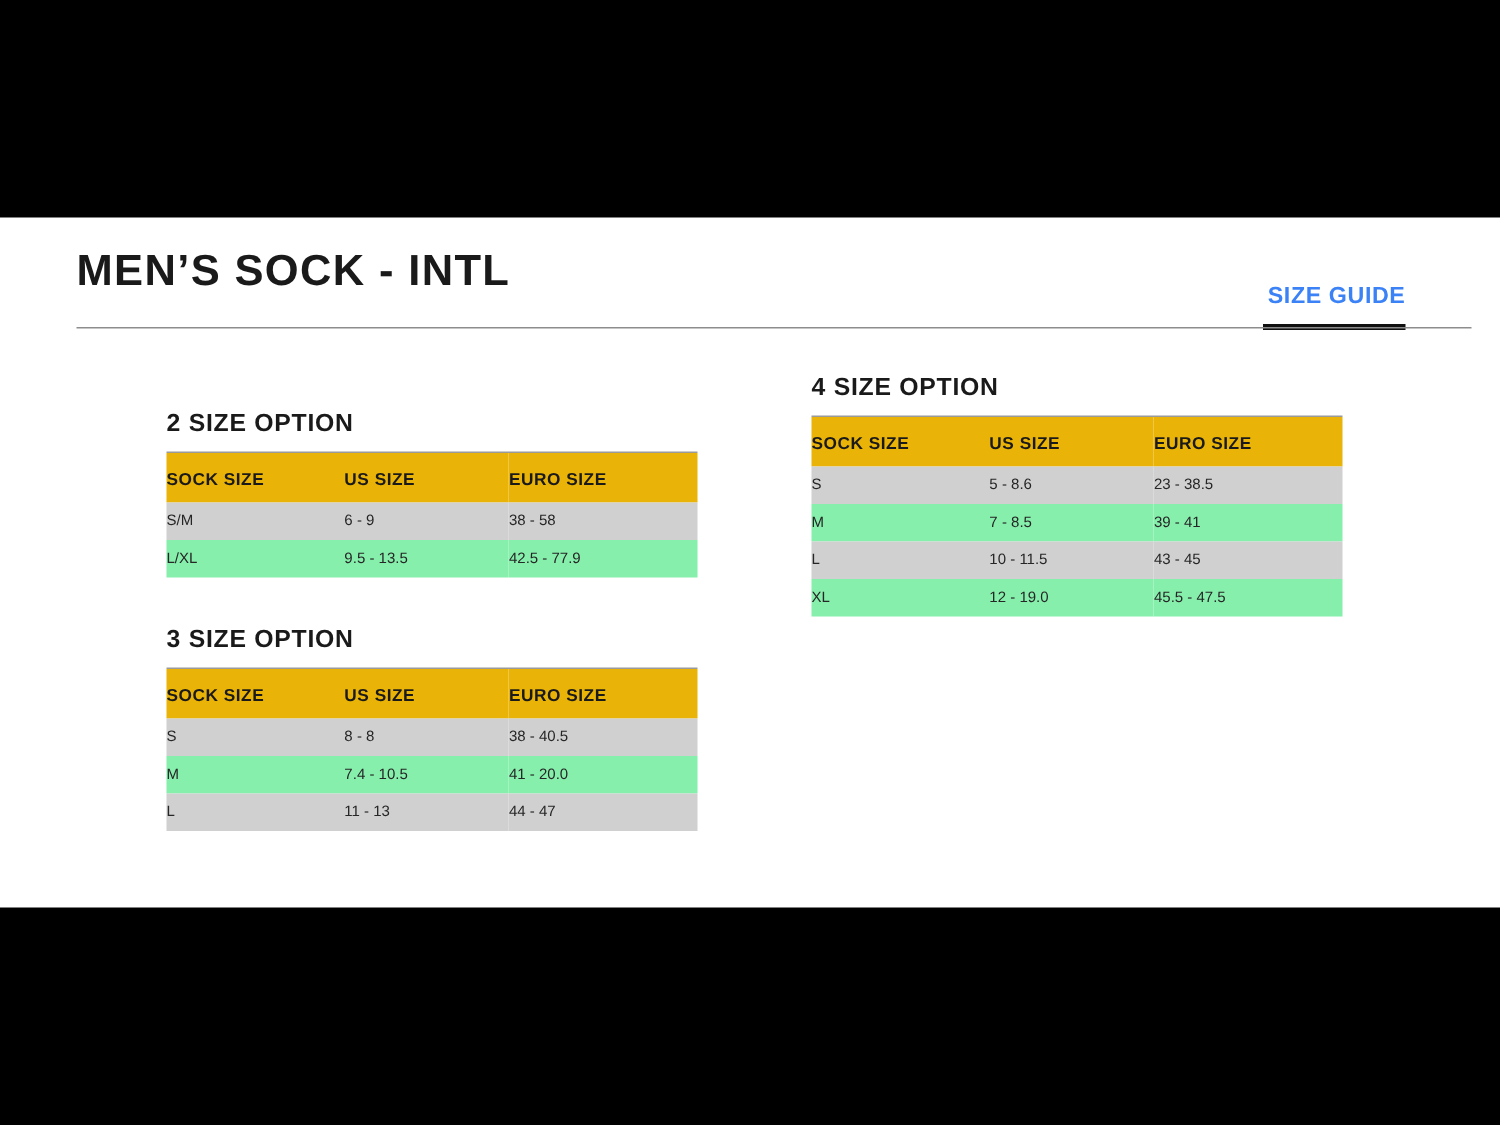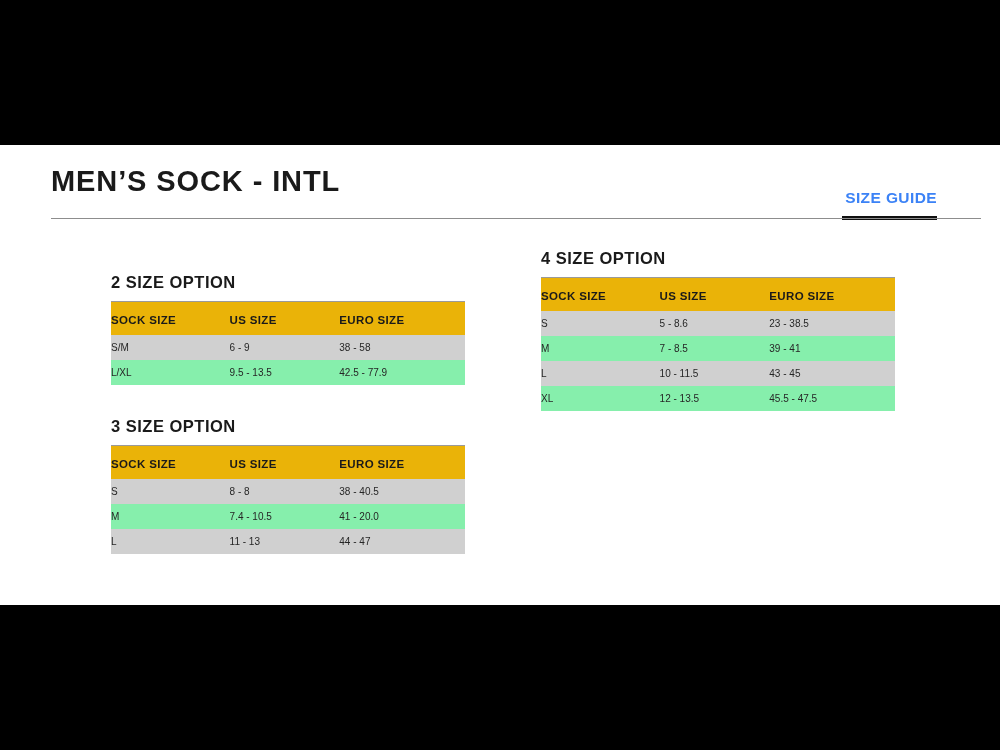--- a/index.html
+++ b/index.html
@@ -269,21 +269,21 @@
               <td>7 - 8.5</td>
               <td>39 - 41</td>
             </tr>
             <tr class="shaded">
               <td>L</td>
               <td>10 - 11.5</td>
               <td>43 - 45</td>
             </tr>
             <tr class="plain">
               <td>XL</td>
-              <td>12 - 13.5</td>
+              <td>12 - 19.0</td>
               <td>45.5 - 47.5</td>
             </tr>
           </tbody>
         </table>
       </div>
 
     </div>
 
   </div>
 </div>

